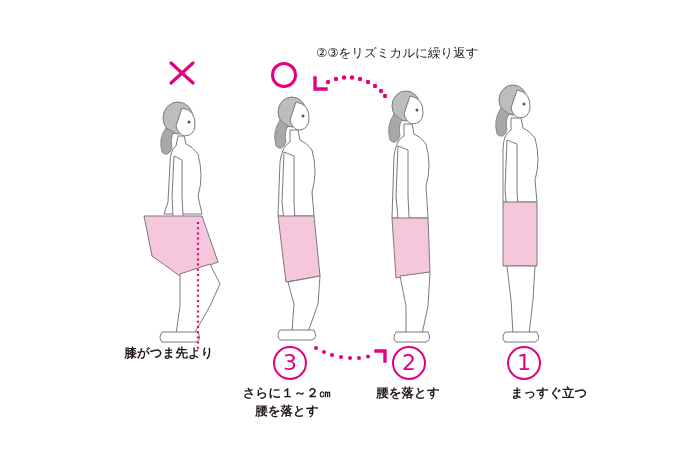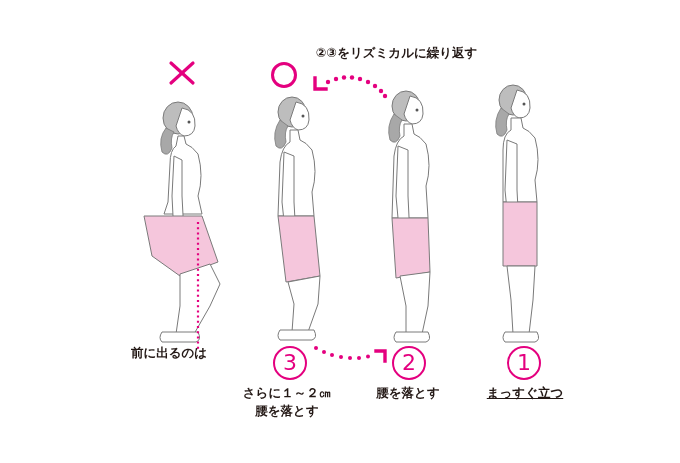--- a/index.html
+++ b/index.html
@@ -1,21 +1,21 @@
 <!DOCTYPE html>
 <html><head>
 <meta charset="utf-8">
 <style>
   html, body { margin: 0; padding: 0; background: #ffffff; }
   body { width: 680px; height: 463px; position: relative; overflow: hidden;
          font-family: "DejaVu Sans", "Liberation Sans", sans-serif; color: #231815; }
   .caption { position: absolute; text-align: center; font-weight: bold; font-size: 12.5px; line-height: 18px; white-space: nowrap; }
   .step-num { position: absolute; width: 30px; height: 30px; border: 2px solid #e4007f; border-radius: 50%;
               color: #e4007f; font-size: 22px; line-height: 30px; text-align: center; font-family: "DejaVu Sans", sans-serif; }
-  .repeat-label { position: absolute; left: 316px; top: 45px; font-weight: bold; font-size: 12.5px; white-space: nowrap; }
+  .repeat-label { position: absolute; left: 316px; top: 45px; font-weight: normal; font-size: 12.5px; white-space: nowrap; }
   svg { position: absolute; overflow: visible; }
 </style>
 </head>
 <body>
 
 <svg style="left:168px;top:60px;" width="28" height="26" viewBox="0 0 28 26">
   <line x1="3" y1="3" x2="25" y2="23" stroke="#e4007f" stroke-width="3.2" stroke-linecap="round"></line>
   <line x1="25" y1="3" x2="3" y2="23" stroke="#e4007f" stroke-width="3.2" stroke-linecap="round"></line>
 </svg>
 
@@ -108,27 +108,27 @@
   <path d="M18 122 L52 122 L52 186 L18 186 Z" fill="#f5c6dc" stroke="#7a7a7a" stroke-width="1"></path>
   <path d="M22 186 L50 186 L48 220 L44 254 L28 254 L26 220 Z" fill="#fff" stroke="#7a7a7a" stroke-width="1"></path>
   <path d="M20 252 L52 252 Q56 260 50 262 L20 262 Q16 258 20 252 Z" fill="#fff" stroke="#7a7a7a" stroke-width="1"></path>
 </svg>
 
 <div class="step-num" style="left:273px;top:346px;">3</div>
 <div class="step-num" style="left:392px;top:346px;">2</div>
 <div class="step-num" style="left:507px;top:346px;">1</div>
 
 <div class="caption" style="left:104px;top:344px;width:130px;">
-  <div>前に出るのは</div>
+  <div>膝がつま先より</div>
 </div>
 
 <div class="caption" style="left:232px;top:384px;width:110px;">
   <div>さらに１～２㎝</div>
   <div>腰を落とす</div>
 </div>
 
 <div class="caption" style="left:350px;top:384px;width:116px;">
   <div>腰を落とす</div>
 </div>
 
-<div class="caption" style="left:470px;top:384px;width:110px;text-decoration:underline;">
+<div class="caption" style="left:494px;top:384px;width:110px;">
   <div>まっすぐ立つ</div>
 </div>
 
 </body></html>

